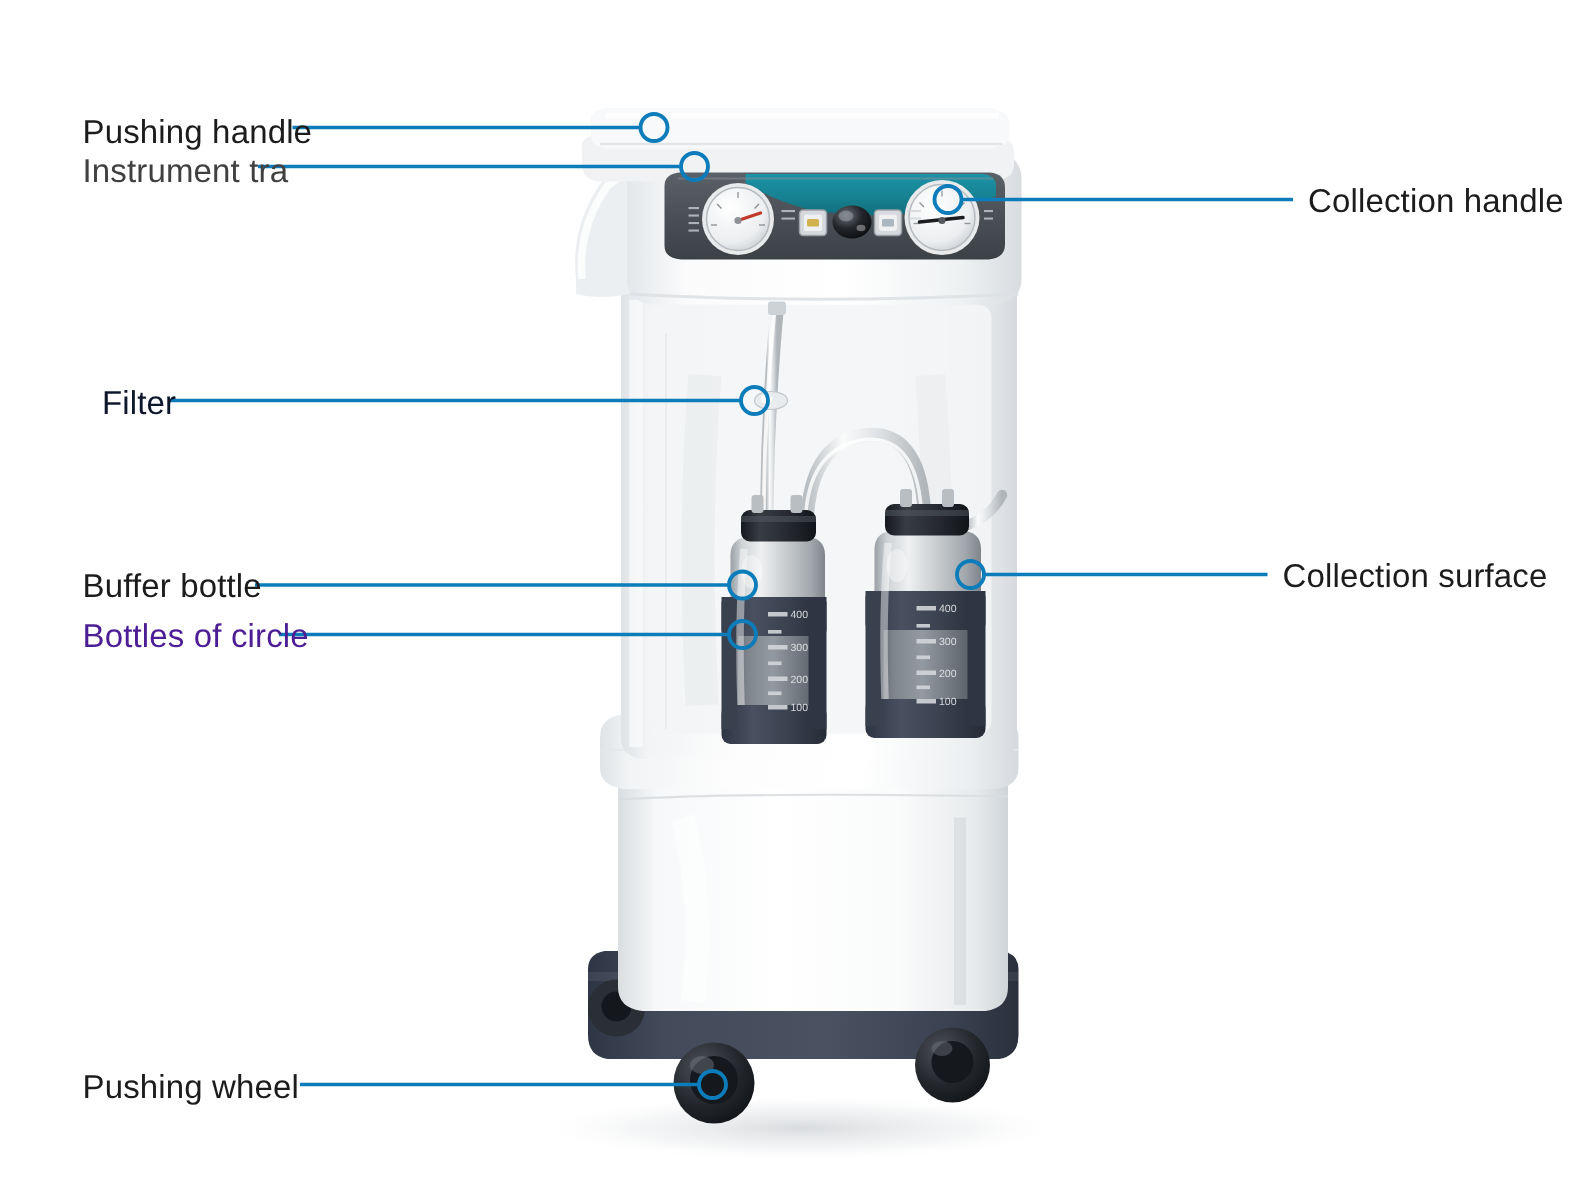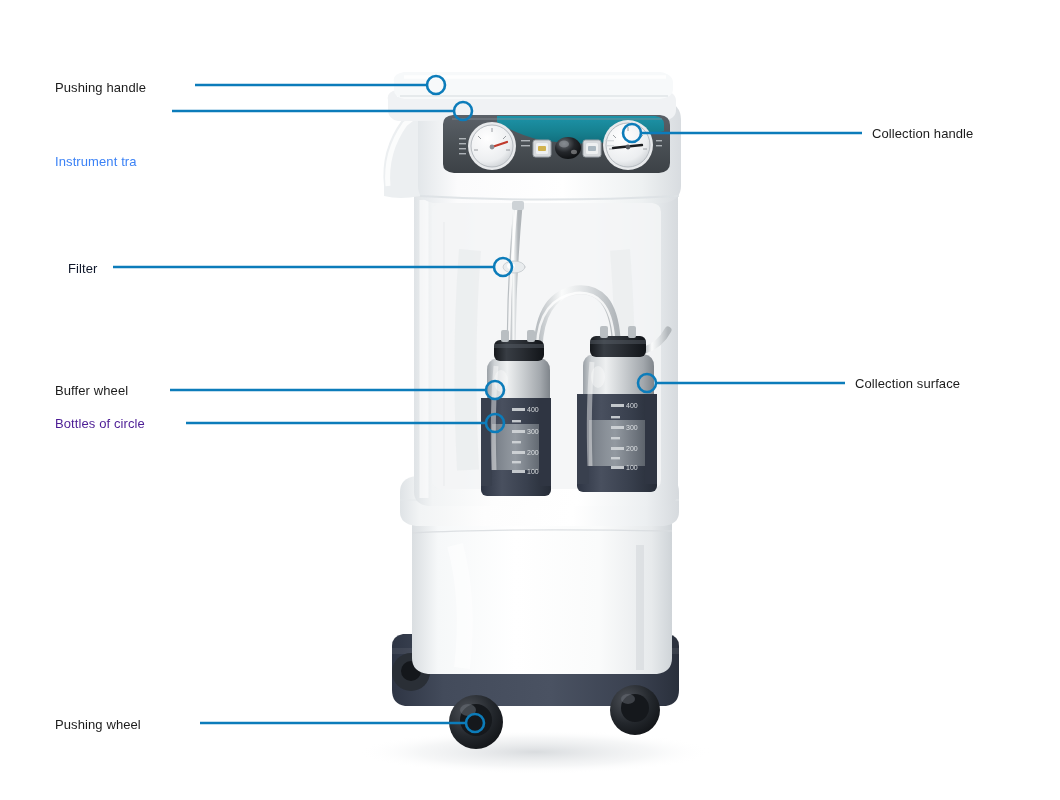--- a/index.html
+++ b/index.html
@@ -13,21 +13,21 @@
     position:relative;
     width:1060px; height:800px;
     background:#ffffff;
   }
   .device-layer, .callout-layer{
     position:absolute; left:0; top:0;
     width:1060px; height:800px;
   }
   .callout-label{
     position:absolute;
-    font-size:13px;
+    font-size:22px;
     color:#1c1c1c;
     white-space:nowrap;
     letter-spacing:0.1px;
     line-height:20px;
   }
   .callout-label.right{ text-align:left; }
 </style>
 </head>
 <body>
 
@@ -388,22 +388,22 @@
         <circle cx="503" cy="267" r="9" stroke="#0c7cba"></circle>
         <circle cx="495" cy="390" r="9" stroke="#0c7cba"></circle>
         <circle cx="647" cy="383" r="9" stroke="#0c7cba"></circle>
         <circle cx="495" cy="423" r="9" stroke="#0c7cba"></circle>
         <circle cx="475" cy="723" r="9" stroke="#0c7cba"></circle>
       </g>
   </svg>
 
   <div class="callout-layer" id="labels">
       <div class="callout-label" style="left: 55px; top: 78px; color: rgb(28, 28, 28);">Pushing handle</div>
-      <div class="callout-label" style="left: 55px; top: 104px; color: #3b82f6; margin-top: 48px;">Instrument tra</div>
+      <div class="callout-label" style="left: 55px; top: 104px; color: #404040;">Instrument tra</div>
       <div class="callout-label right" style="left: 872px; top: 124px; color: rgb(28, 28, 28);">Collection handle</div>
       <div class="callout-label" style="left: 68px; top: 259px; color: #0f172a;">Filter</div>
-      <div class="callout-label" style="left: 55px; top: 381px; color: rgb(28, 28, 28);">Buffer wheel</div>
+      <div class="callout-label" style="left: 55px; top: 381px; color: rgb(28, 28, 28);">Buffer bottle</div>
       <div class="callout-label right" style="left: 855px; top: 374px; color: rgb(28, 28, 28);">Collection surface</div>
       <div class="callout-label" style="left: 55px; top: 414px; color: #4c1d95;">Bottles of circle</div>
       <div class="callout-label" style="left: 55px; top: 715px; color: rgb(28, 28, 28);">Pushing wheel</div>
     </div>
 
 </div>
 
 </body></html>

